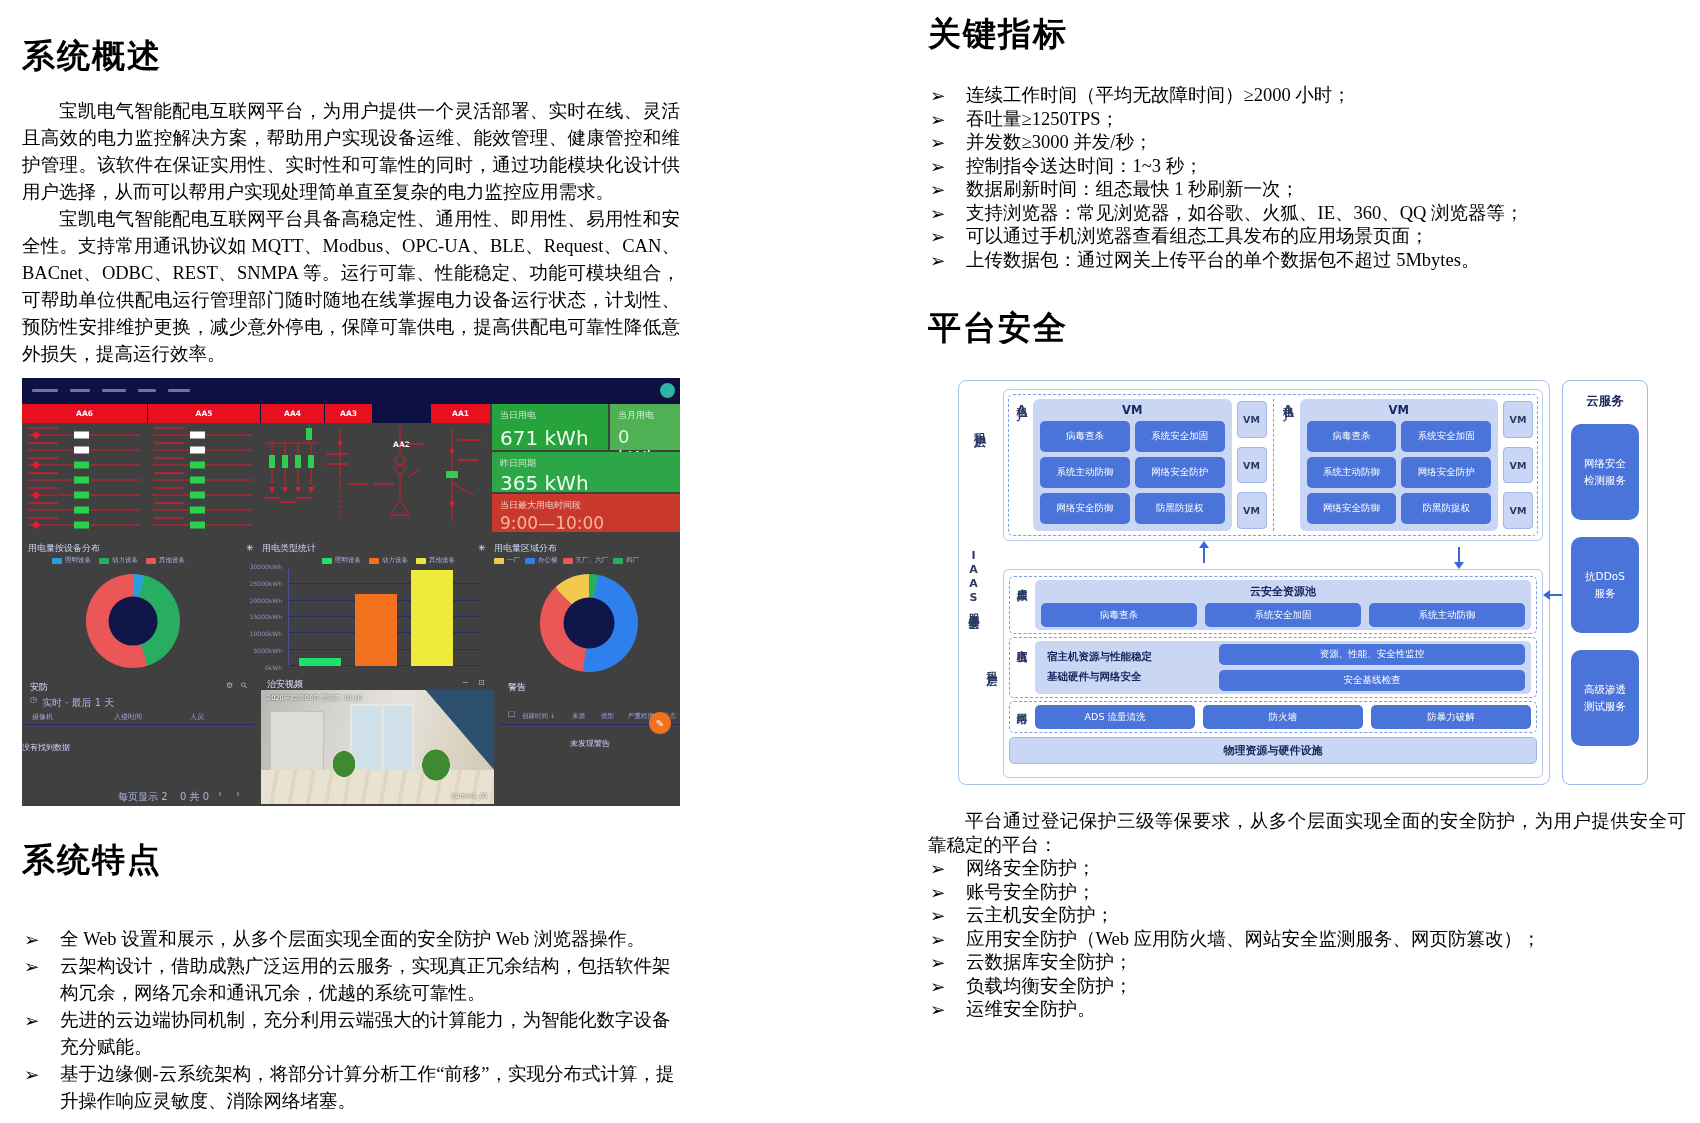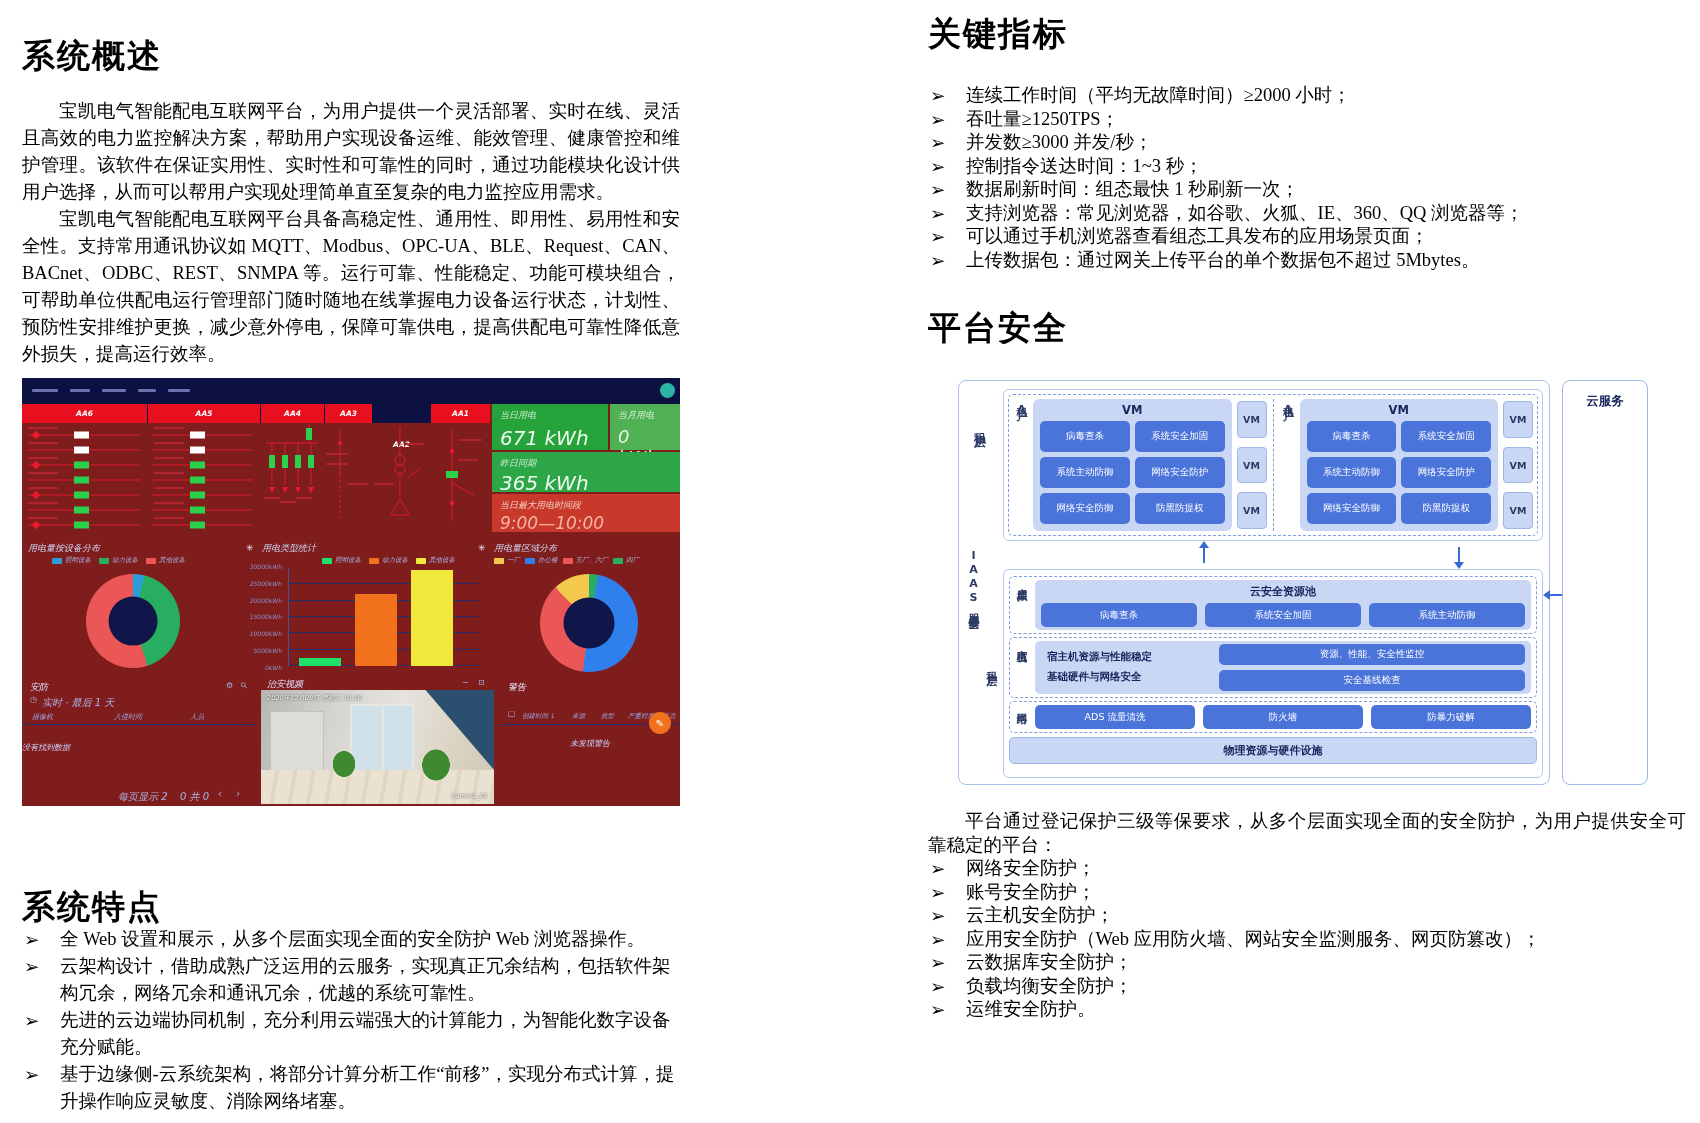--- a/index.html
+++ b/index.html
@@ -2,39 +2,39 @@
 <html><head>
 <meta charset="utf-8">
 <style>
   html,body{margin:0;padding:0;background:#fff;}
   .page{position:relative;width:1700px;height:1123px;background:#fff;overflow:hidden;
         font-family:"Liberation Serif","DejaVu Serif",serif;color:#000;}
   h1.doc-h{position:absolute;margin:0;font-family:"DejaVu Sans","Liberation Sans",sans-serif;
            font-weight:900;font-size:33px;letter-spacing:2px;color:#000;}
   
   #overview-title{left:22px;top:34px;}
-  #features-title{left:22px;top:885px;}
+  #features-title{left:22px;top:838px;}
   #metrics-title{left:928px;top:12px;}
   #security-title{left:928px;top:306px;}
   .body-block{position:absolute;left:22px;top:98px;width:658px;font-size:18.5px;line-height:27px;text-align:justify;}
   .body-block p{margin:0;text-indent:2em;}
   ul.doc-list{position:absolute;list-style:none;margin:0;padding:0;font-size:18.5px;}
   ul.doc-list li{position:relative;padding-left:38px;}
   ul.doc-list li::before{content:"\27A2";position:absolute;left:2px;top:0;font-family:"DejaVu Sans",sans-serif;}
   #features-list{left:22px;top:926px;width:658px;line-height:27px;}
   #metrics-list{left:928px;top:84px;width:760px;line-height:23.5px;}
   .sec-text{position:absolute;left:928px;top:810px;width:758px;font-size:18.5px;line-height:23.5px;text-align:justify;}
   .sec-text p{margin:0 0 0 0;text-indent:2em;}
   .sec-text ul{list-style:none;margin:0;padding:0;}
   .sec-text li{position:relative;padding-left:38px;}
   .sec-text li::before{content:"\27A2";position:absolute;left:2px;top:0;font-family:"DejaVu Sans",sans-serif;}
 
   
-  .dashboard{position:absolute;left:22px;top:378px;width:658px;height:428px;background:#7f1d1d;
-             font-family:"DejaVu Sans","Liberation Sans",sans-serif;overflow:hidden;font-style:italic;}
+  .dashboard{position:absolute;left:22px;top:378px;width:658px;height:428px;background:#404040;
+             font-family:"DejaVu Sans","Liberation Sans",sans-serif;overflow:hidden;}
   .db-abs{position:absolute;}
   .db-topbar{left:0;top:0;width:658px;height:26px;background:#0c1142;}
   .db-topbar i{position:absolute;top:11px;height:3px;background:#6a72b0;border-radius:1px;}
   .db-feeders{left:0;top:26px;width:468px;height:19px;display:flex;gap:1px;background:#0c1142;}
   .feeder{background:#e8101f;color:#fff;font-size:7.5px;font-weight:700;display:flex;align-items:center;justify-content:center;}
   .db-schem{left:0;top:45px;width:468px;height:113px;}
   .teal-dot{left:638px;top:5px;width:15px;height:15px;border-radius:50%;background:#2ab5a5;}
   .card{position:absolute;padding:5px 8px;box-sizing:border-box;}
   .card .cl{font-size:9px;}
   .card .cv{font-size:20px;font-weight:400;margin-top:4px;}
@@ -506,20 +506,28 @@
                 <div class="btn">防暴力破解</div>
               </div>
           </div>
           <div class="phys">物理资源与硬件设施</div>
         </div>
       </div>
     </div>
     <div class="cloud-arrow"></div>
     <div class="cloud-box">
       <div class="cloud-title">云服务</div>
+      <div>
+          <div class="cs-btn">网络安全
+检测服务</div>
+          <div class="cs-btn">抗DDoS
+服务</div>
+          <div class="cs-btn">高级渗透
+测试服务</div>
+        </div>
     </div>
   </div>
 
   <div class="sec-text">
     <p>平台通过登记保护三级等保要求，从多个层面实现全面的安全防护，为用户提供安全可靠稳定的平台：</p>
     <ul>
         <li class="sec-li">网络安全防护；</li>
         <li class="sec-li">账号安全防护；</li>
         <li class="sec-li">云主机安全防护；</li>
         <li class="sec-li">应用安全防护（Web 应用防火墙、网站安全监测服务、网页防篡改）；</li>

